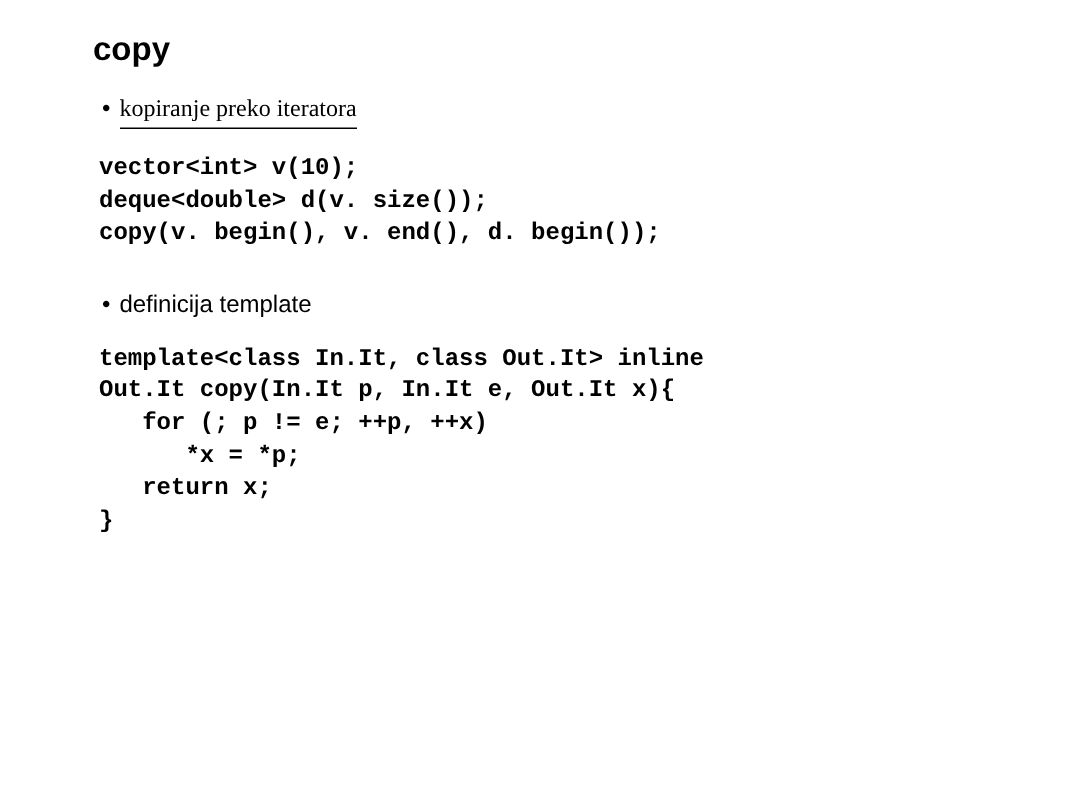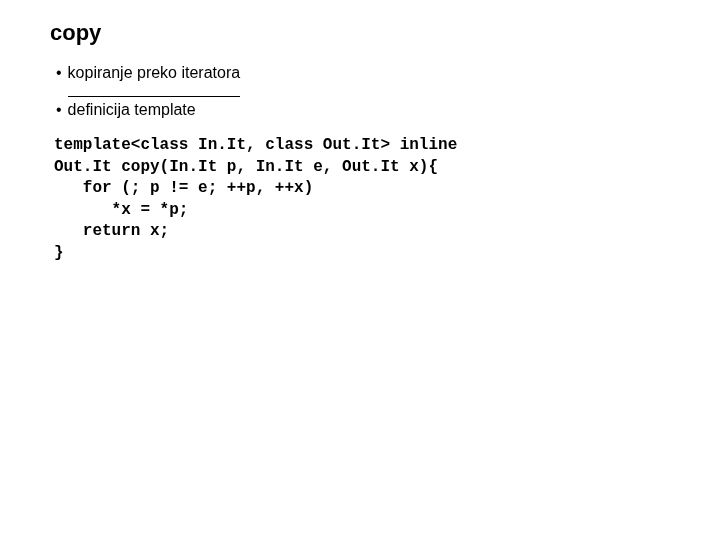--- a/index.html
+++ b/index.html
@@ -7,38 +7,40 @@
     padding: 0;
     width: 720px;
     height: 540px;
     background: #fff;
     font-family: Arial, Helvetica, sans-serif;
     color: #000;
   }
   .slide {
     padding: 20px 40px 20px 50px;
     box-sizing: border-box;
+    margin-left: 12px;
   }
   .title {
     font-size: 22px;
     font-weight: bold;
     margin: 0 0 18px 0;
   }
   .bullet-row {
     font-size: 16px;
     margin: 0 0 4px 6px;
   }
   .bullet-row .dot {
     display: inline-block;
     margin-right: 6px;
   }
   .underlined {
     border-bottom: 1px solid #000;
     display: inline-block;
-    padding-bottom: 14px;
+    padding-bottom: 3px;
+    font-family: Liberation Serif, serif;
   }
   .code {
     font-family: "Courier New", Courier, monospace;
     font-size: 16px;
     font-weight: bold;
     white-space: pre;
     margin: 16px 0 28px 4px;
     line-height: 1.35;
   }
 </style>
@@ -46,20 +48,23 @@
 <body>
 
 <div class="slide">
 
   <div class="title">copy</div>
 
   <div class="bullet-row">
     <span class="dot">•</span><span class="underlined">kopiranje preko iteratora</span>
   </div>
 
+  <div class="code">vector&lt;int&gt; v(10);
+deque&lt;double&gt; d(v. size());
+copy(v. begin(), v. end(), d. begin());</div>
 
   <div class="bullet-row">
     <span class="dot">•</span><span>definicija template</span>
   </div>
 
   <div class="code">template&lt;class In.It, class Out.It&gt; inline
 Out.It copy(In.It p, In.It e, Out.It x){
    for (; p != e; ++p, ++x)
       *x = *p;
    return x;

